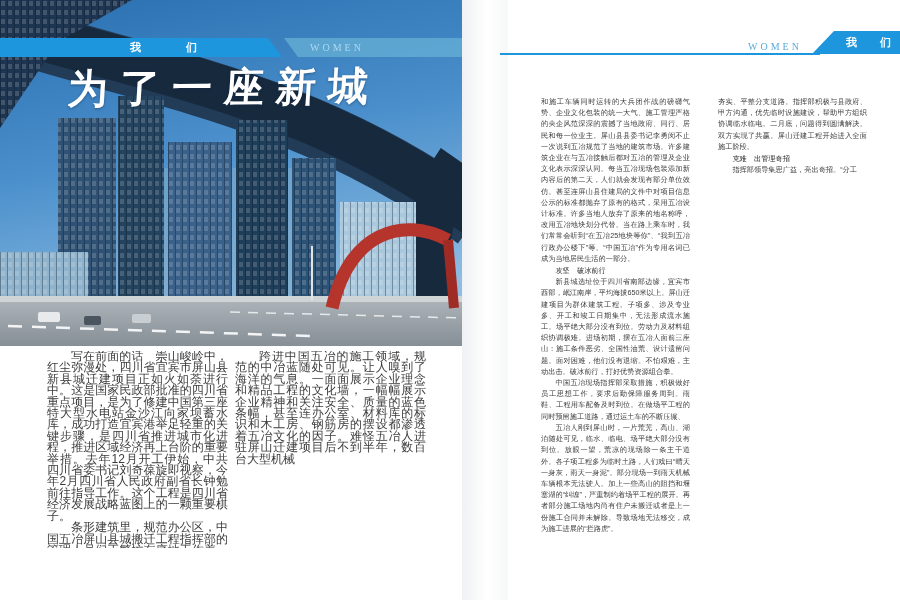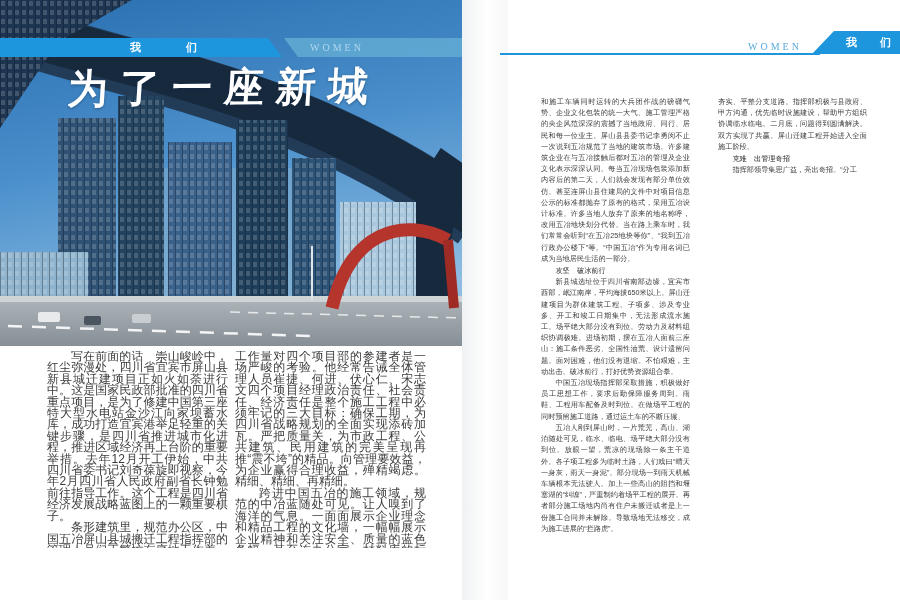--- a/index.html
+++ b/index.html
@@ -152,21 +152,20 @@
 <div class="hdr-right-pinyin">WOMEN</div>
 <div class="hdr-right-tab">
   <span class="tab-text">我 们</span>
 </div>
 
 <div class="col lcol" id="lcol1">
   <p>写在前面的话　崇山峻岭中，红尘弥漫处，四川省宜宾市屏山县新县城迁建项目正如火如荼进行中。这是国家民政部批准的四川省重点项目，是为了修建中国第三座特大型水电站金沙江向家坝蓄水库，成功打造宜宾港举足轻重的关键步骤，是四川省推进城市化进程，推进区域经济再上台阶的重要举措。去年12月开工伊始，中共四川省委书记刘奇葆旋即视察，今年2月四川省人民政府副省长钟勉前往指导工作。这个工程是四川省经济发展战略蓝图上的一颗重要棋子。</p>
   <p>条形建筑里，规范办公区，中国五冶屏山县城搬迁工程指挥部的管理人员们正繁忙有序地工作着，精明干练、快人快语的常务副指挥长邓晓迎告诉记者：造一座新城对五冶建设者是前所未有的壮举。不到两年要完成15个亿的</p>
 </div>
 <div class="col lcol" id="lcol2">
-  <p class="cont">工作量对四个项目部的参建者是一场严峻的考验。他经常告诫全体管理人员崔捷、何进、伏心仁、宋志文四个项目经理政治责任、社会责任、经济责任是整个施工工程中必须牢记的三大目标：确保工期，为四川省战略规划的全面实现添砖加瓦。严把质量关，为市政工程、公共建筑、民用建筑的完美呈现再推“震不垮”的精品。向管理要效益，为企业赢得合理收益，殚精竭虑。精细、精细、再精细。</p>
   <p>跨进中国五冶的施工领域，规范的中冶蓝随处可见。让人嗅到了海洋的气息。一面面展示企业理念和精品工程的文化墙，一幅幅展示企业精神和关注安全、质量的蓝色条幅，甚至连办公室、材料库的标识和木工房、钢筋房的摆设都渗透着五冶文化的因子。难怪五冶人进驻屏山迁建项目后不到半年，数百台大型机械</p>
 </div>
 
 <div class="col rcol" id="rcol1">
   <p class="cont">和施工车辆同时运转的大兵团作战的磅礴气势、企业文化包装的统一大气、施工管理严格的央企风范深深的震撼了当地政府、同行、居民和每一位业主。屏山县县委书记李勇闵不止一次说到五冶规范了当地的建筑市场。许多建筑企业在与五冶接触后都对五冶的管理及企业文化表示深深认同。每当五冶现场包装添加新内容后的第二天，人们就会发现有部分单位效仿。甚至连屏山县住建局的文件中对项目信息公示的标准都抛弃了原有的格式，采用五冶设计标准。许多当地人放弃了原来的地名称呼，改用五冶地块划分代替。当在路上乘车时，我们常常会听到“在五冶25地块等你”、“我到五冶行政办公楼下”等。“中国五冶”作为专用名词已成为当地居民生活的一部分。</p>
   <p class="subhead">攻坚　破冰前行</p>
   <p>新县城选址位于四川省南部边缘，宜宾市西部，岷江南岸，平均海拔650米以上。屏山迁建项目为群体建筑工程。子项多、涉及专业多、开工和竣工日期集中，无法形成流水施工。场平绝大部分没有到位。劳动力及材料组织协调极难。进场初期，摆在五冶人面前三座山：施工条件恶劣、全国性油荒、设计遗留问题。面对困难，他们没有退缩。不怕艰难，主动出击。破冰前行，打好优势资源组合拳。</p>
   <p>中国五冶现场指挥部采取措施，积极做好员工思想工作，要求后勤保障服务周到。雨鞋、工程用车配备及时到位。在做场平工程的同时预留施工道路，通过运土车的不断压辗、</p>
   <p>五冶人刚到屏山时，一片荒芜，高山、湖泊随处可见，临水、临电、场平绝大部分没有到位。放眼一望，荒凉的现场除一条主干道外。各子项工程多为临时土路，人们戏曰“晴天一身灰，雨天一身泥”。部分现场一到雨天机械车辆根本无法驶人。加上一些高山的阻挡和堰塞湖的“纠缠”，严重制约着场平工程的展开。再者部分施工场地内尚有住户未搬迁或者是上一份施工合同并未解除。导致场地无法移交，成为施工进展的“拦路虎”。</p>
 </div>

